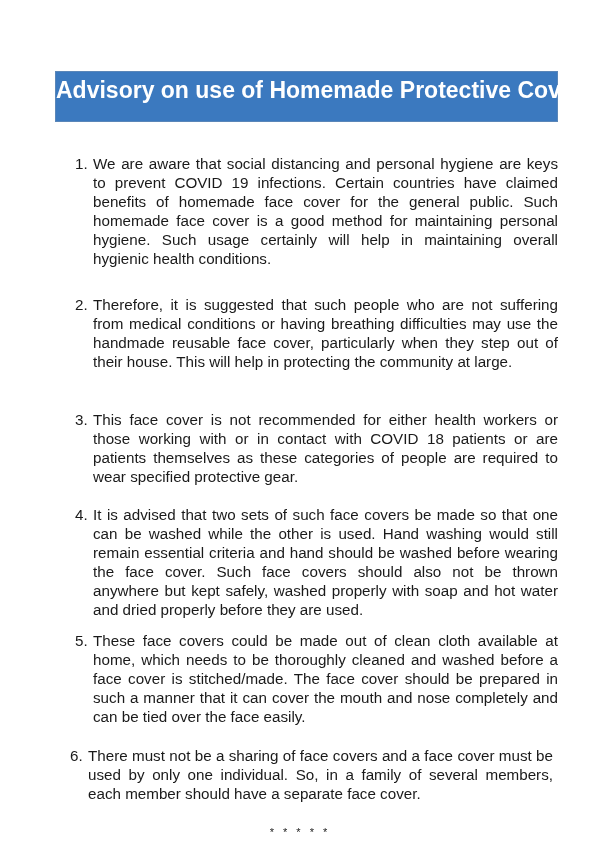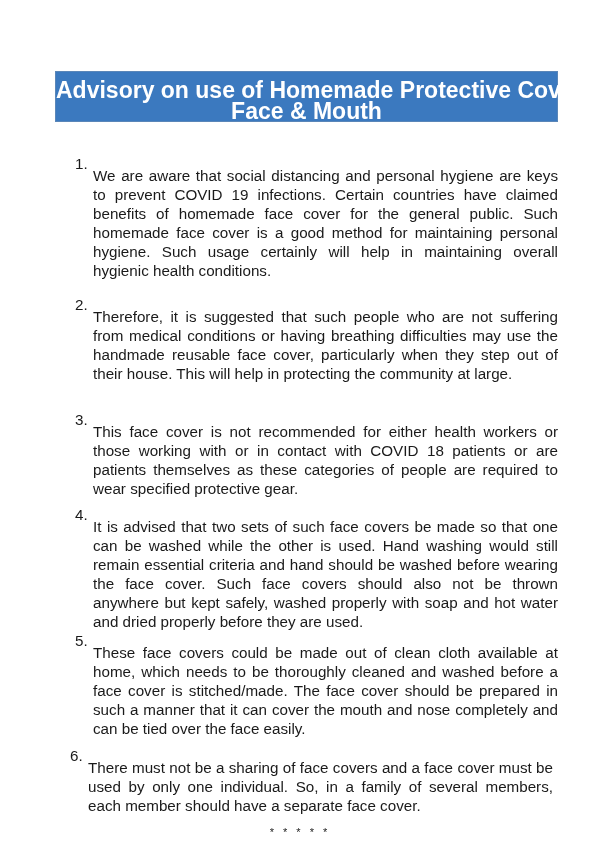--- a/index.html
+++ b/index.html
@@ -43,21 +43,20 @@
       text-align-last: left;
     }
     .item .num {
       position: absolute;
       left: 0;
       top: 0;
     }
     .item .text {
       display: block;
       margin-left: 18px;
-      margin-top: 12px;
     }
     #item-1 { left: 75px; top: 154px; width: 483px; }
     #item-2 { left: 75px; top: 295px; width: 483px; }
     #item-3 { left: 75px; top: 410px; width: 483px; }
     #item-4 { left: 75px; top: 505px; width: 483px; }
     #item-5 { left: 75px; top: 631px; width: 483px; }
     #item-6 { left: 70px; top: 746px; width: 483px; }
     .end-mark {
       position: absolute;
       left: 0;
@@ -67,21 +66,20 @@
       font-size: 11px;
       letter-spacing: 3px;
       color: #222;
     }
   </style>
 </head>
 <body>
 
 <div class="banner" style="background: rgb(59, 121, 191);">
   <span class="line">Advisory on use of Homemade Protective Cover for</span>
-  <span class="line">Face &amp; Mouth</span>
 </div>
 
 <div class="item" id="item-1">
   <span class="num">1.</span>
   <span class="text">We are aware that social distancing and personal hygiene are keys to prevent COVID 19 infections. Certain countries have claimed benefits of homemade face cover for the general public. Such homemade face cover is a good method for maintaining personal hygiene. Such usage certainly will help in maintaining overall hygienic health conditions.</span>
 </div>
 
 <div class="item" id="item-2">
   <span class="num">2.</span>
   <span class="text">Therefore, it is suggested that such people who are not suffering from medical conditions or having breathing difficulties may use the handmade reusable face cover, particularly when they step out of their house. This will help in protecting the community at large.</span>

